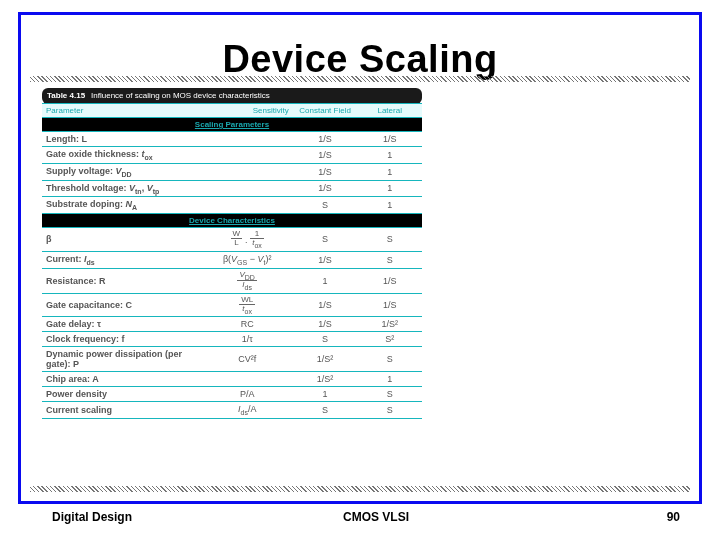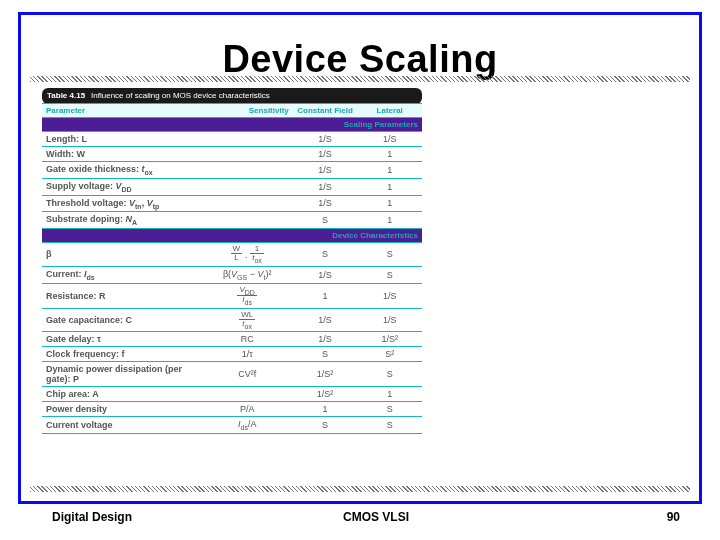--- a/index.html
+++ b/index.html
@@ -72,31 +72,32 @@
     background: #1a1a1a;
     color: #fff;
     font-size: 8px;
     padding: 3px 5px;
     border-radius: 6px;
   }
   .tbl .cap b { font-weight: bold; margin-right: 6px; }
   .tbl .hdr td, .tbl .hdr th {
     background: #e6fbfc;
     color: #1aa8ae;
-    font-weight: bold;
+    font-weight: normal;
     font-size: 8px;
     margin-left: 20px;
   }
   .tbl .section td {
-    text-align: right;
+    text-align: center;
     color: #1aa8ae;
     font-weight: bold;
     font-size: 8px;
-    background: #4c1d95;
+    background: #000000;
     border-top: 1px solid #16b6bd;
+    text-decoration: underline;
   }
   .tbl .param { width: 42%; font-weight: bold; }
   .tbl .sens  { width: 24%; text-align: right; }
   .tbl .cf    { width: 17%; text-align: center; }
   .tbl .lat   { width: 17%; text-align: center; }
   .tbl td.c { text-align: center; }
   .frac { display: inline-block; text-align: center; line-height: 1; font-size: 8px; }
   .frac .n { display: block; border-bottom: 1px solid #666; padding: 0 2px; }
   .frac .d { display: block; padding: 0 2px; }
   .sub { font-size: 7px; vertical-align: sub; }
@@ -128,26 +129,20 @@
         </tr>
     </tbody>
       <tbody id="scaling-body">
         <tr>
           <td class="param">Length: L</td>
           <td class="c"></td>
           <td class="c">1/S</td>
           <td class="c">1/S</td>
         </tr>
         <tr>
-          <td class="param">Width: W</td>
-          <td class="c"></td>
-          <td class="c">1/S</td>
-          <td class="c">1</td>
-        </tr>
-        <tr>
           <td class="param">Gate oxide thickness: <span class="it">t</span><span class="sub">ox</span></td>
           <td class="c"></td>
           <td class="c">1/S</td>
           <td class="c">1</td>
         </tr>
         <tr>
           <td class="param">Supply voltage: <span class="it">V</span><span class="sub">DD</span></td>
           <td class="c"></td>
           <td class="c">1/S</td>
           <td class="c">1</td>
@@ -219,21 +214,21 @@
           <td class="c">1/S²</td>
           <td class="c">1</td>
         </tr>
         <tr>
           <td class="param">Power density</td>
           <td class="c">P/A</td>
           <td class="c">1</td>
           <td class="c">S</td>
         </tr>
         <tr>
-          <td class="param">Current voltage</td>
+          <td class="param">Current scaling</td>
           <td class="c"><span class="it">I</span><span class="sub">ds</span>/A</td>
           <td class="c">S</td>
           <td class="c">S</td>
         </tr>
       </tbody>
   </table>
 
   <div class="rule2"></div>
   <div class="footer">
     <span class="l">Digital Design</span>

